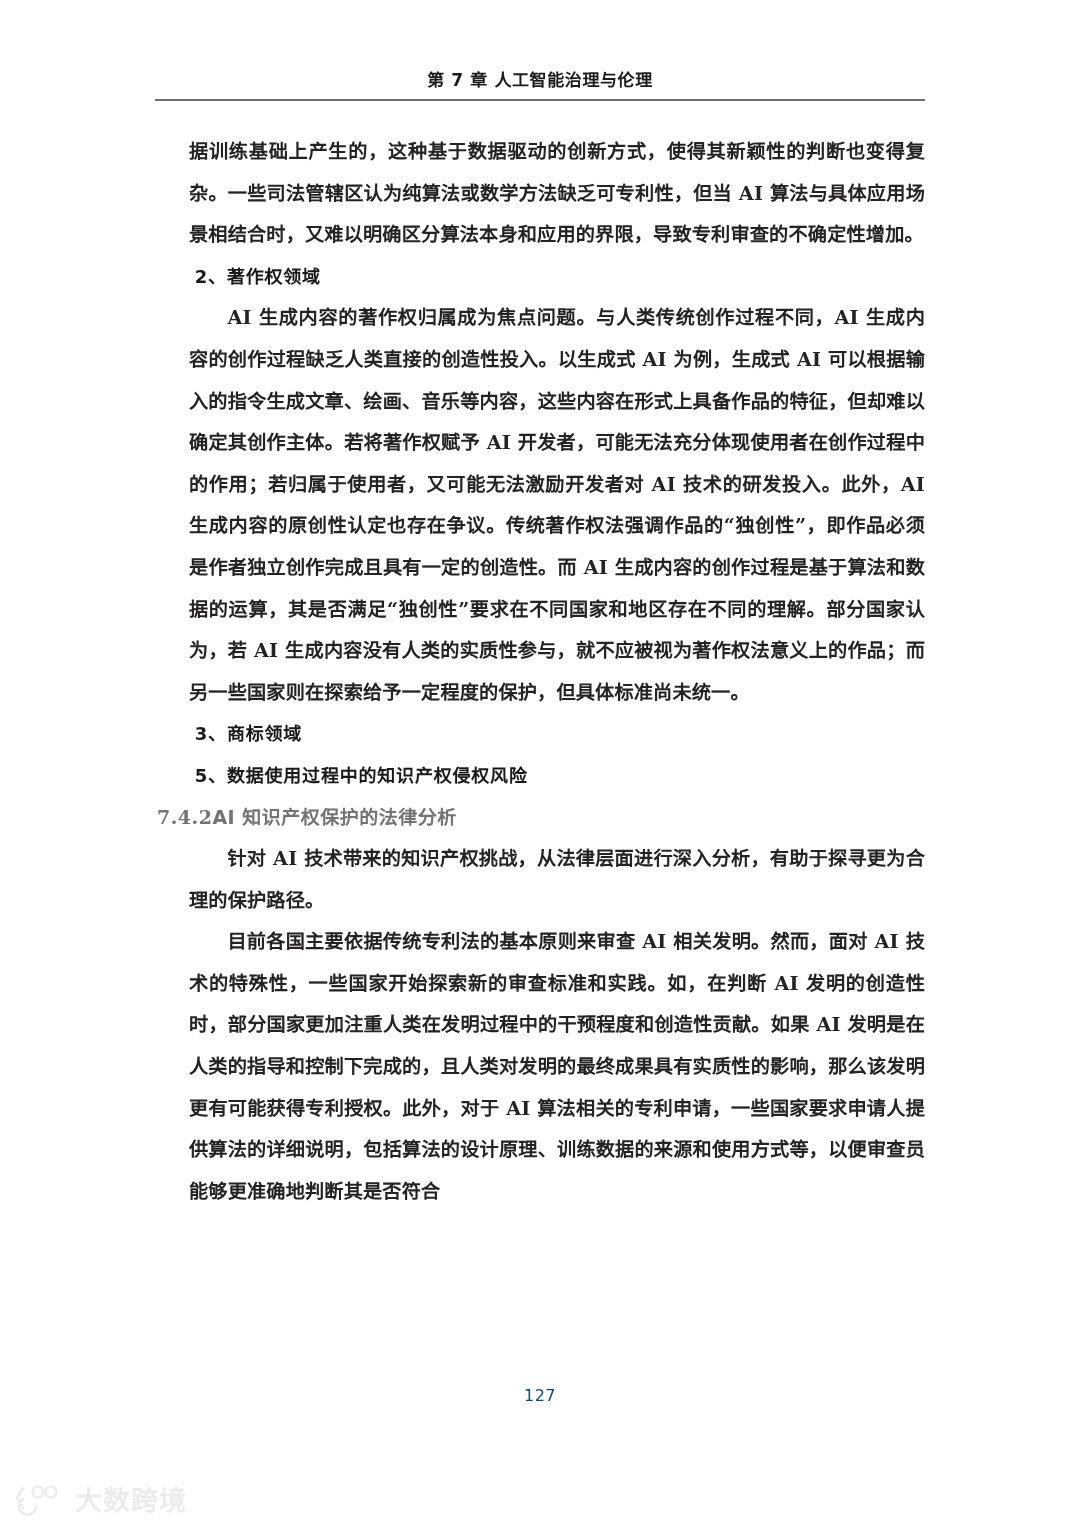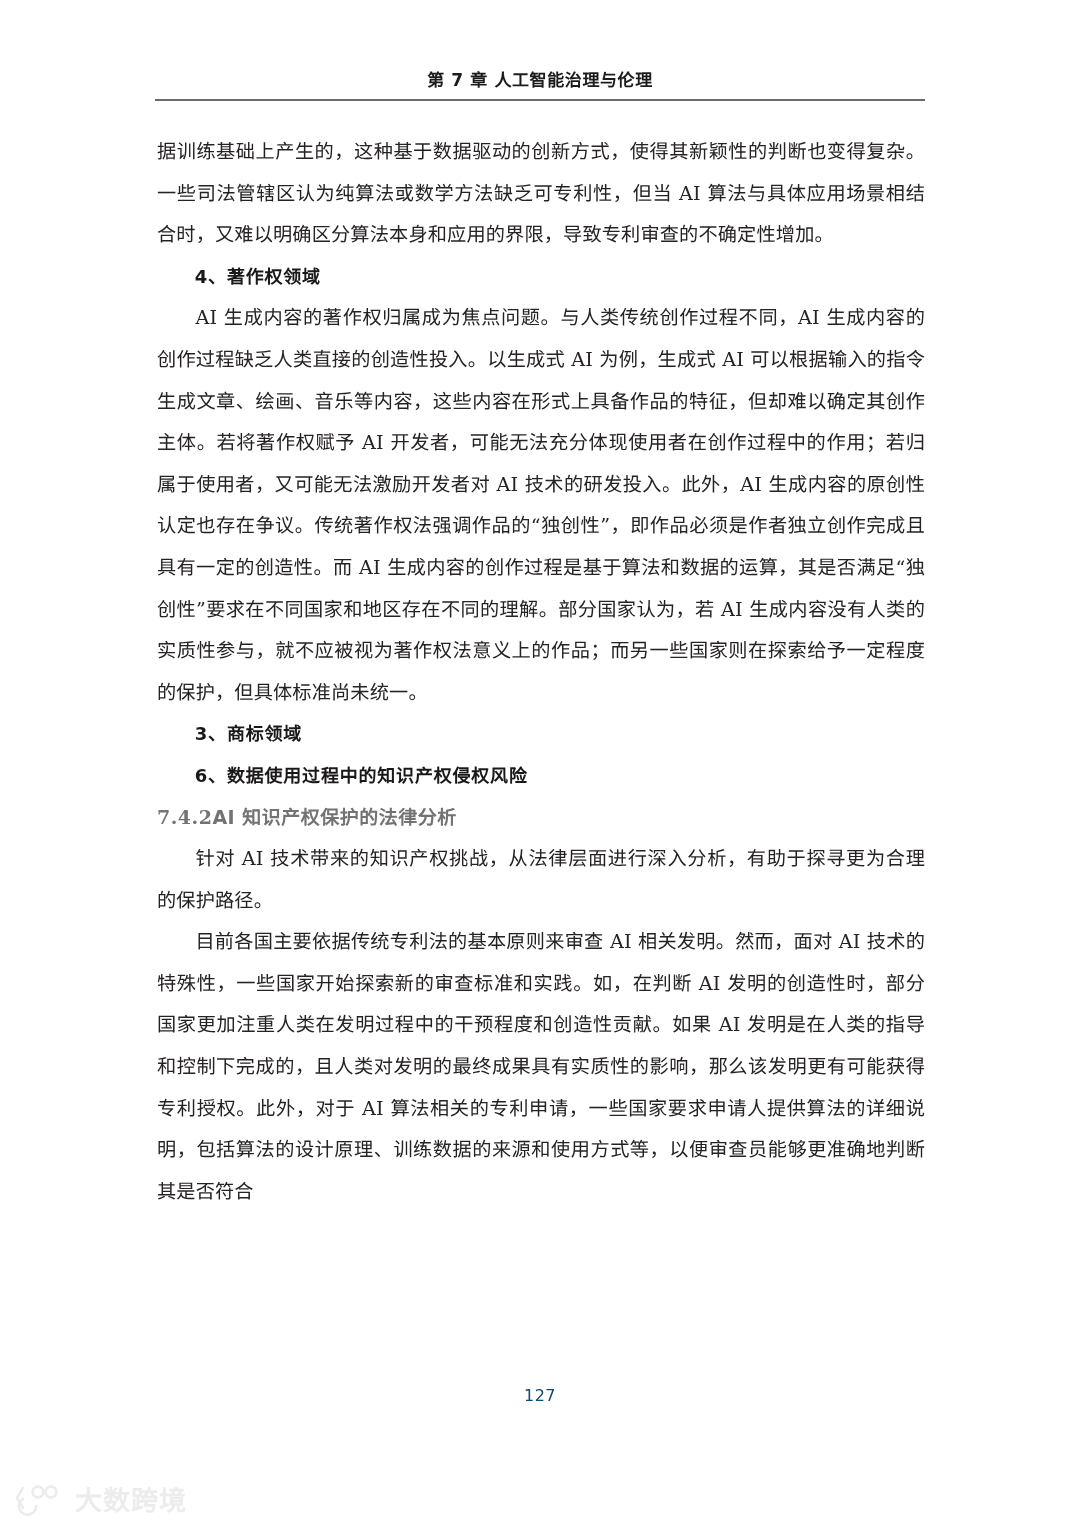--- a/index.html
+++ b/index.html
@@ -62,21 +62,22 @@
   }
 
   p.para {
     font-size: 19.2px;
     line-height: 41.6px;
     text-align: justify;
     text-justify: inter-ideograph;
     text-indent: 0;
     letter-spacing: 0.15px;
     color: #262224;
-    font-weight: 400;
+    font-weight: 700;
+    margin-left: 32px;
   }
 
   p.para.indent {
     text-indent: 2em;
   }
 
   
   h3.subhead {
     font-family: "DejaVu Sans", "Liberation Sans", sans-serif;
     font-size: 18px;
@@ -151,28 +152,28 @@
 
   <div class="header">
     <div class="header-title">第 7 章  人工智能治理与伦理</div>
     <div class="header-rule"></div>
   </div>
 
   <div class="body-col">
 
     <p class="para">据训练基础上产生的，这种基于数据驱动的创新方式，使得其新颖性的判断也变得复杂。一些司法管辖区认为纯算法或数学方法缺乏可专利性，但当 AI 算法与具体应用场景相结合时，又难以明确区分算法本身和应用的界限，导致专利审查的不确定性增加。</p>
 
-    <h3 class="subhead">4、著作权领域</h3>
+    <h3 class="subhead">2、著作权领域</h3>
 
     <p class="para indent">AI 生成内容的著作权归属成为焦点问题。与人类传统创作过程不同，AI 生成内容的创作过程缺乏人类直接的创造性投入。以生成式 AI 为例，生成式 AI 可以根据输入的指令生成文章、绘画、音乐等内容，这些内容在形式上具备作品的特征，但却难以确定其创作主体。若将著作权赋予 AI 开发者，可能无法充分体现使用者在创作过程中的作用；若归属于使用者，又可能无法激励开发者对 AI 技术的研发投入。此外，AI 生成内容的原创性认定也存在争议。传统著作权法强调作品的“独创性”，即作品必须是作者独立创作完成且具有一定的创造性。而 AI 生成内容的创作过程是基于算法和数据的运算，其是否满足“独创性”要求在不同国家和地区存在不同的理解。部分国家认为，若 AI 生成内容没有人类的实质性参与，就不应被视为著作权法意义上的作品；而另一些国家则在探索给予一定程度的保护，但具体标准尚未统一。</p>
 
     <h3 class="subhead">3、商标领域</h3>
 
 
-    <h3 class="subhead">6、数据使用过程中的知识产权侵权风险</h3>
+    <h3 class="subhead">5、数据使用过程中的知识产权侵权风险</h3>
 
 
     <h2 class="sechead">
       <span class="sec-num">7.4.2</span><span>AI 知识产权保护的法律分析</span>
     </h2>
 
     <p class="para indent">针对 AI 技术带来的知识产权挑战，从法律层面进行深入分析，有助于探寻更为合理的保护路径。</p>
 
 
     <p class="para indent">目前各国主要依据传统专利法的基本原则来审查 AI 相关发明。然而，面对 AI 技术的特殊性，一些国家开始探索新的审查标准和实践。如，在判断 AI 发明的创造性时，部分国家更加注重人类在发明过程中的干预程度和创造性贡献。如果 AI 发明是在人类的指导和控制下完成的，且人类对发明的最终成果具有实质性的影响，那么该发明更有可能获得专利授权。此外，对于 AI 算法相关的专利申请，一些国家要求申请人提供算法的详细说明，包括算法的设计原理、训练数据的来源和使用方式等，以便审查员能够更准确地判断其是否符合</p>

